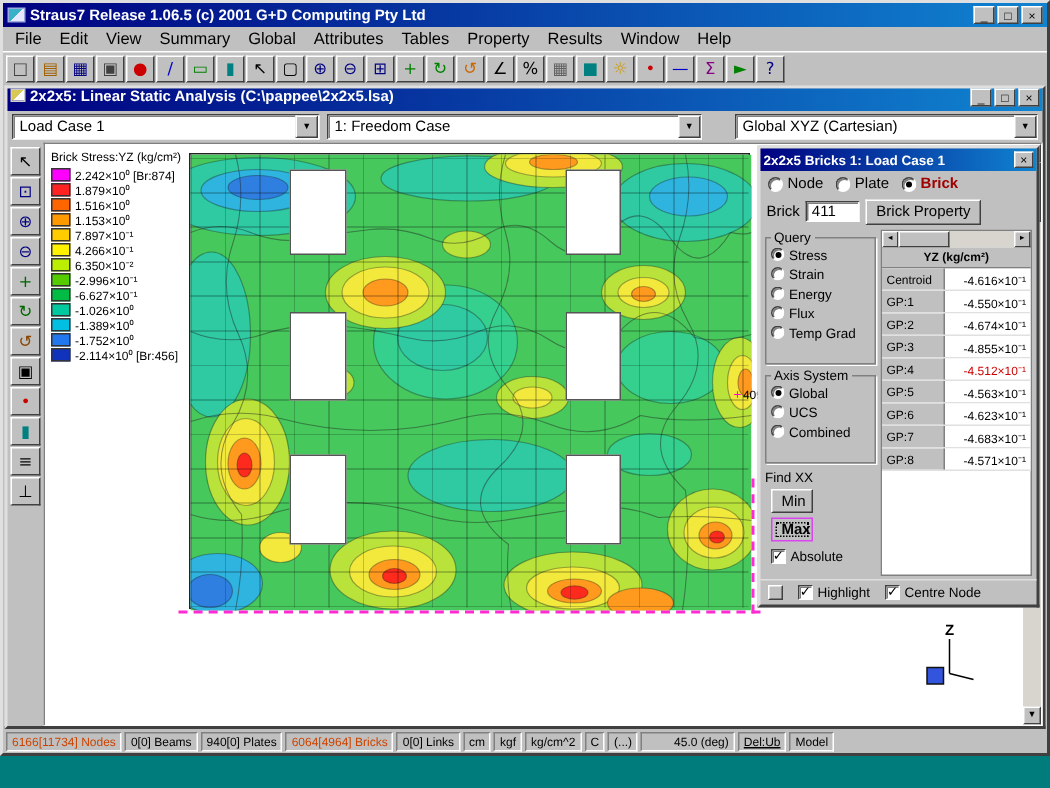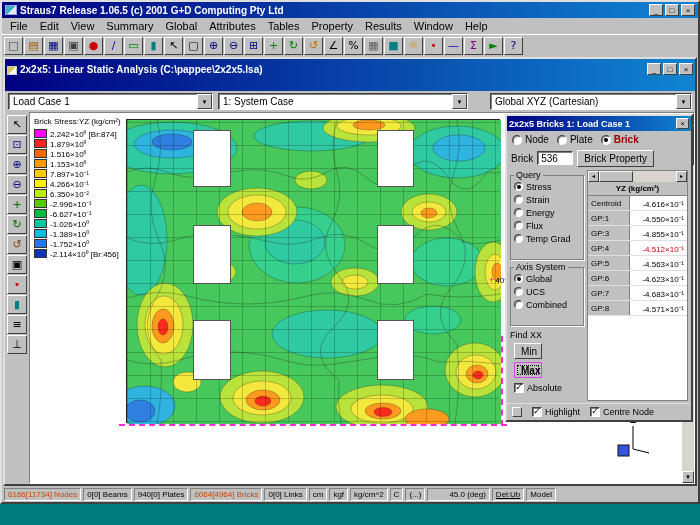--- a/index.html
+++ b/index.html
@@ -15,21 +15,21 @@
   .wbtn { width:14px; height:12px; background:#c0c0c0; border:1px solid; border-color:#ffffff #404040 #404040 #ffffff; font-size:8px; line-height:9px; text-align:center; color:#000; font-family:inherit; padding:0; }
 
   .menubar { height:16px; flex:0 0 16px; display:flex; align-items:center; font-size:11px; padding-left:2px; }
   .menu-item { padding:1px 6px; white-space:nowrap; }
 
   .toolbar { height:22px; flex:0 0 22px; display:flex; align-items:center; gap:1px; padding:1px 2px; border-top:1px solid #ffffff; }
   .tb-btn { width:19px; height:18px; flex:0 0 19px; display:flex; align-items:center; justify-content:center; background:#c0c0c0; border:1px solid; border-color:#ffffff #404040 #404040 #ffffff; padding:0; }
   .tb-glyph { font-size:11px; line-height:1; font-family:"DejaVu Sans", sans-serif; }
 
   .doc-window { flex:1; margin:1px; border:2px solid; border-color:#dfdfdf #404040 #404040 #dfdfdf; display:flex; flex-direction:column; min-height:0; background:#c0c0c0; }
-  .doc-titlebar { height:15px; flex:0 0 15px; background:linear-gradient(90deg,#000080,#1084d0); color:#fff; display:flex; align-items:flex-end; padding:16px 2px; font-size:10px; font-weight:bold; }
+  .doc-titlebar { height:15px; flex:0 0 15px; background:linear-gradient(90deg,#000080,#1084d0); color:#fff; display:flex; align-items:flex-start; padding:0 2px; font-size:10px; font-weight:bold; }
   .doc-icon { width:10px; height:9px; margin-right:3px; background:linear-gradient(135deg,#d9c858 0 50%, #fafafa 50%); border:1px solid #ccc; }
 
   .doc-toolbar { height:21px; flex:0 0 21px; display:flex; align-items:center; gap:5px; padding:1px 3px; }
   .combo { height:17px; display:flex; align-items:center; background:#fff; border:1px solid; border-color:#404040 #ffffff #ffffff #404040; box-shadow: inset 1px 1px 0 #808080; font-size:10px; }
   .combo-text { flex:1; padding:0 4px; white-space:nowrap; overflow:hidden; }
   .combo-btn { width:15px; height:15px; background:#c0c0c0; border:1px solid; border-color:#ffffff #404040 #404040 #ffffff; display:flex; align-items:center; justify-content:center; font-size:6px; }
   .combo.lc { width:205px; } .combo.fc { width:250px; } .combo.cs { width:202px; margin-left:auto; }
 
   .doc-body { flex:1; display:flex; min-height:0; }
   .side-toolbar { width:24px; flex:0 0 24px; display:flex; flex-direction:column; align-items:center; gap:1px; padding-top:3px; }
@@ -233,21 +233,21 @@
       </div>
 
       <div class="doc-toolbar">
         <div class="combo lc">
           <span class="combo-text">Load Case 1</span>
           <span class="combo-btn">
               <span>▼</span>
             </span>
         </div>
         <div class="combo fc">
-          <span class="combo-text">1: System Case</span>
+          <span class="combo-text">1: Freedom Case</span>
           <span class="combo-btn">
               <span>▼</span>
             </span>
         </div>
         <div class="combo cs">
           <span class="combo-text">Global XYZ (Cartesian)</span>
           <span class="combo-btn">
               <span>▼</span>
             </span>
         </div>
@@ -462,21 +462,21 @@
                 <span>Plate</span>
               </label>
               <label class="radio-opt tab-active">
                 <span class="radio checked"></span>
                 <span>Brick</span>
               </label>
             </div>
 
             <div class="brick-row">
               <span>Brick</span>
-              <span class="entity-input">536</span>
+              <span class="entity-input">411</span>
               <button class="btn">Brick Property</button>
             </div>
 
             <div class="panel-main">
               <div class="panel-left">
                 <fieldset class="group">
                   <legend>Query</legend>
                   <label class="radio-opt">
                     <span class="radio checked"></span>
                     <span>Stress</span>
@@ -534,20 +534,24 @@
                   <button class="ms-btn">►</button>
                 </div>
                 <div class="tbl-header">YZ (kg/cm²)</div>
                 <div class="tbl-row">
                     <span class="tbl-label">Centroid</span>
                     <span class="tbl-value" style="color: rgb(0, 0, 0);">-4.616×10⁻¹</span>
                   </div>
                   <div class="tbl-row">
                     <span class="tbl-label">GP:1</span>
                     <span class="tbl-value" style="color: rgb(0, 0, 0);">-4.550×10⁻¹</span>
+                  </div>
+                  <div class="tbl-row">
+                    <span class="tbl-label">GP:2</span>
+                    <span class="tbl-value" style="color: rgb(0, 0, 0);">-4.674×10⁻¹</span>
                   </div>
                   <div class="tbl-row">
                     <span class="tbl-label">GP:3</span>
                     <span class="tbl-value" style="color: rgb(0, 0, 0);">-4.855×10⁻¹</span>
                   </div>
                   <div class="tbl-row">
                     <span class="tbl-label">GP:4</span>
                     <span class="tbl-value" style="color: rgb(204, 0, 0);">-4.512×10⁻¹</span>
                   </div>
                   <div class="tbl-row">

